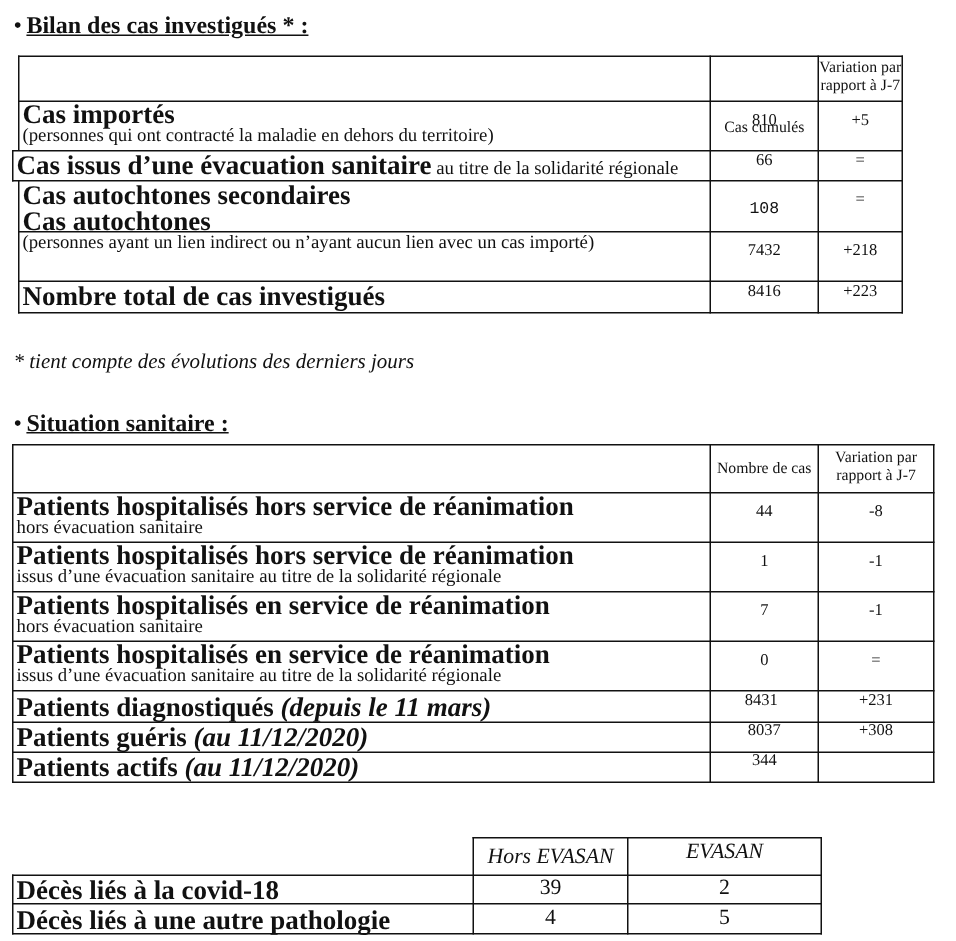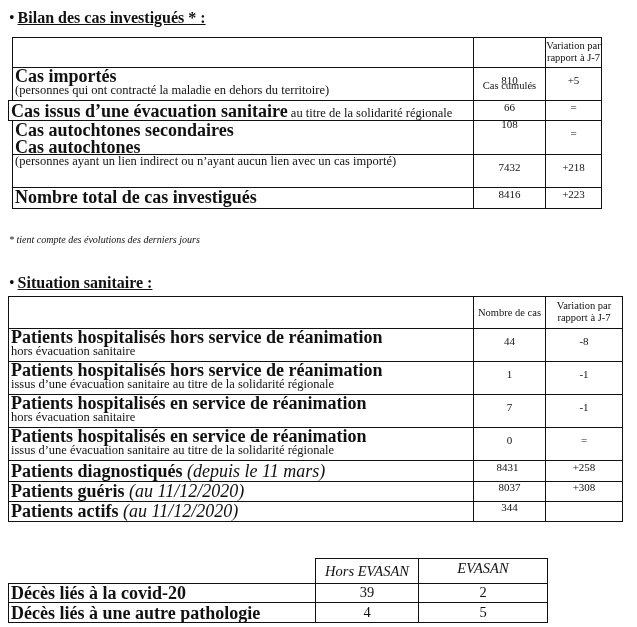--- a/index.html
+++ b/index.html
@@ -9,22 +9,22 @@
   .section-title { font-size:16px; font-weight:bold; }
   .section-title .bullet { font-weight:normal; margin-right:3px; }
   .section-title .u { text-decoration:underline; }
   .line { position:absolute; background:#111; }
   .cell { position:absolute; box-sizing:border-box; padding:0 3px; }
   .lbl-b { font-weight:bold; font-size:18px; line-height:14px; }
   .lbl-n { font-size:12.5px; line-height:14px; }
   .num { position:absolute; text-align:center; font-size:11px; }
   .num-s { position:absolute; text-align:center; font-size:14.5px; }
   .hdr { position:absolute; text-align:center; font-size:10.5px; line-height:12px; }
-  .note { font-size:10px; font-style:italic; }
-  i.it { font-weight:normal; font-style:italic; }
+  .note { font-size:14px; font-style:italic; }
+  i.it { font-weight:bold; font-style:italic; }
 </style>
 </head>
 <body>
 
 <div class="abs section-title" style="left:9px;top:9px;">
   <span class="bullet">•</span><span class="u">Bilan des cas investigués * :</span>
 </div>
 
 <div>
 
@@ -55,21 +55,21 @@
 
   <div class="cell" style="left:8px;top:103px;">
     <span class="lbl-b">Cas issus d’une évacuation sanitaire</span><span class="lbl-n"> au titre de la solidarité régionale</span>
   </div>
   <div class="num" style="left:474px;width:71px;top:101px;">66</div>
   <div class="num" style="left:546px;width:55px;top:101px;">=</div>
 
   <div class="cell" style="left:12px;top:123px;">
     <div class="lbl-b">Cas autochtones secondaires</div>
   </div>
-  <div class="num" style="left:474px;width:71px;top:118px;">108</div>
+  <div class="num" style="left:474px;width:71px;top:134px;font-family:Liberation Mono, monospace;">108</div>
   <div class="num" style="left:546px;width:55px;top:127px;">=</div>
 
   <div class="cell" style="left:12px;top:140px;">
     <div class="lbl-b">Cas autochtones</div>
     <div class="lbl-n">(personnes ayant un lien indirect ou n’ayant aucun lien avec un cas importé)</div>
   </div>
   <div class="num" style="left:474px;width:71px;top:161px;">7432</div>
   <div class="num" style="left:546px;width:55px;top:161px;">+218</div>
 
   <div class="cell" style="left:12px;top:190px;">
@@ -128,21 +128,21 @@
     <div class="lbl-b">Patients hospitalisés en service de réanimation</div>
     <div class="lbl-n">issus d’une évacuation sanitaire au titre de la solidarité régionale</div>
   </div>
   <div class="num" style="left:474px;width:71px;top:434px;">0</div>
   <div class="num" style="left:546px;width:76px;top:434px;">=</div>
 
   <div class="cell lbl-b" style="left:8px;top:464px;">
     <span>Patients diagnostiqués</span><i class="it"> (depuis le 11 mars)</i>
   </div>
   <div class="num" style="left:472px;width:71px;top:461px;">8431</div>
-  <div class="num" style="left:546px;width:76px;top:461px;">+258</div>
+  <div class="num" style="left:546px;width:76px;top:461px;">+231</div>
 
   <div class="cell lbl-b" style="left:8px;top:484px;">
     <span>Patients guéris</span><i class="it"> (au 11/12/2020)</i>
   </div>
   <div class="num" style="left:474px;width:71px;top:481px;">8037</div>
   <div class="num" style="left:546px;width:76px;top:481px;text-align:center;">+308</div>
 
   <div class="cell lbl-b" style="left:8px;top:504px;">
     <span>Patients actifs</span><i class="it"> (au 11/12/2020)</i>
   </div>
@@ -156,20 +156,20 @@
   <div class="line" style="left:8px;width:540px;top:602px;height:1px;"></div>
   <div class="line" style="left:8px;width:540px;top:622px;height:1px;"></div>
   <div class="line" style="left:8px;top:583px;width:1px;height:40px;"></div>
   <div class="line" style="left:315px;top:558px;width:1px;height:65px;"></div>
   <div class="line" style="left:418px;top:558px;width:1px;height:65px;"></div>
   <div class="line" style="left:547px;top:558px;width:1px;height:65px;"></div>
 
   <div class="num-s" style="left:316px;width:102px;top:563px;font-style:italic;">Hors EVASAN</div>
   <div class="num-s" style="left:419px;width:128px;top:560px;font-style:italic;">EVASAN</div>
 
-  <div class="cell lbl-b" style="left:8px;top:586px;">Décès liés à la covid-20</div>
+  <div class="cell lbl-b" style="left:8px;top:586px;">Décès liés à la covid-18</div>
   <div class="num-s" style="left:316px;width:102px;top:584px;">39</div>
   <div class="num-s" style="left:419px;width:128px;top:584px;">2</div>
 
   <div class="cell lbl-b" style="left:8px;top:606px;">Décès liés à une autre pathologie</div>
   <div class="num-s" style="left:316px;width:102px;top:604px;">4</div>
   <div class="num-s" style="left:419px;width:128px;top:604px;">5</div>
 </div>
 
 </body></html>

